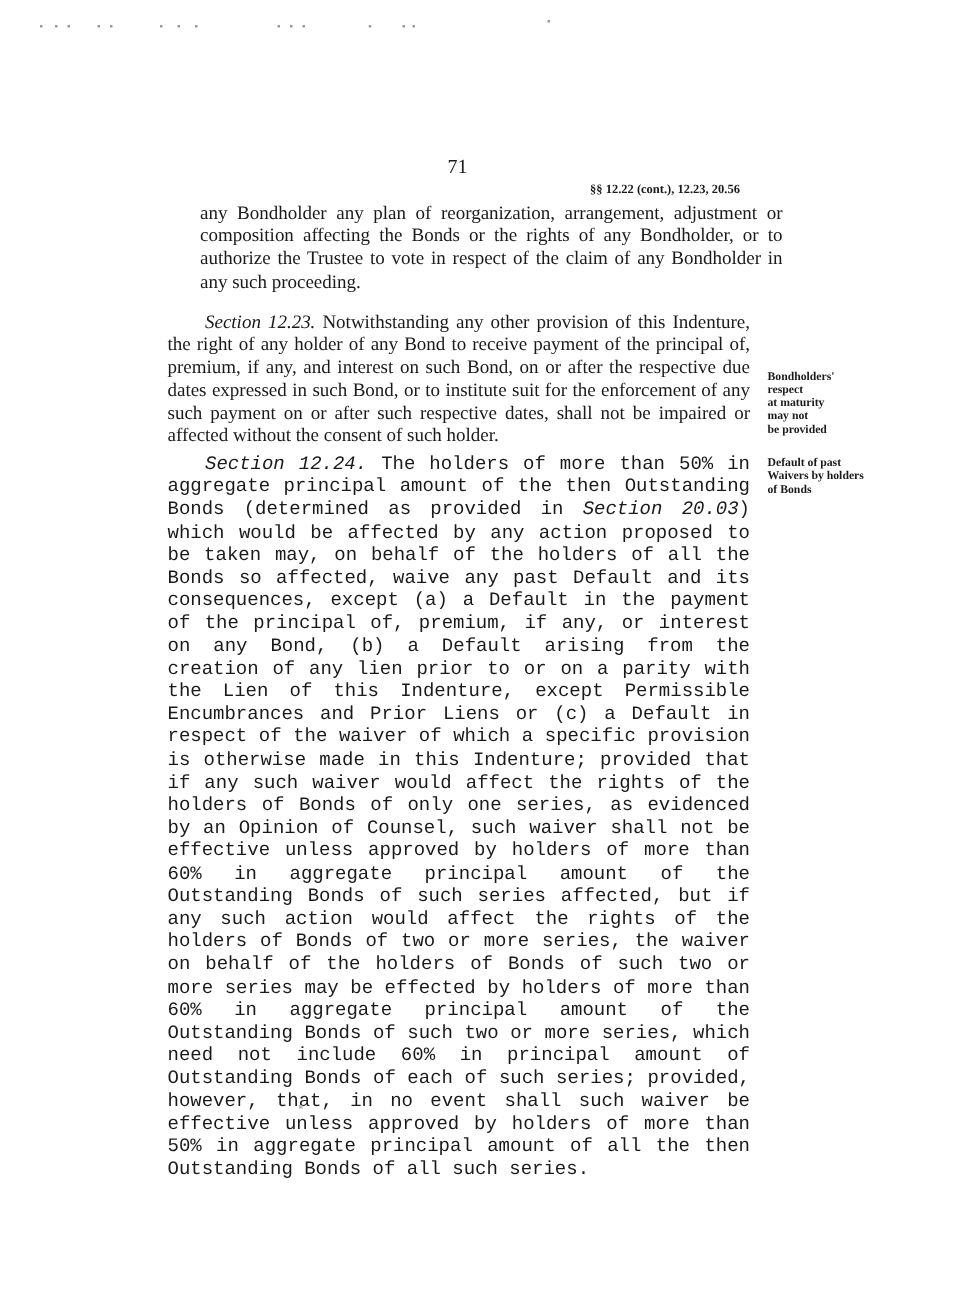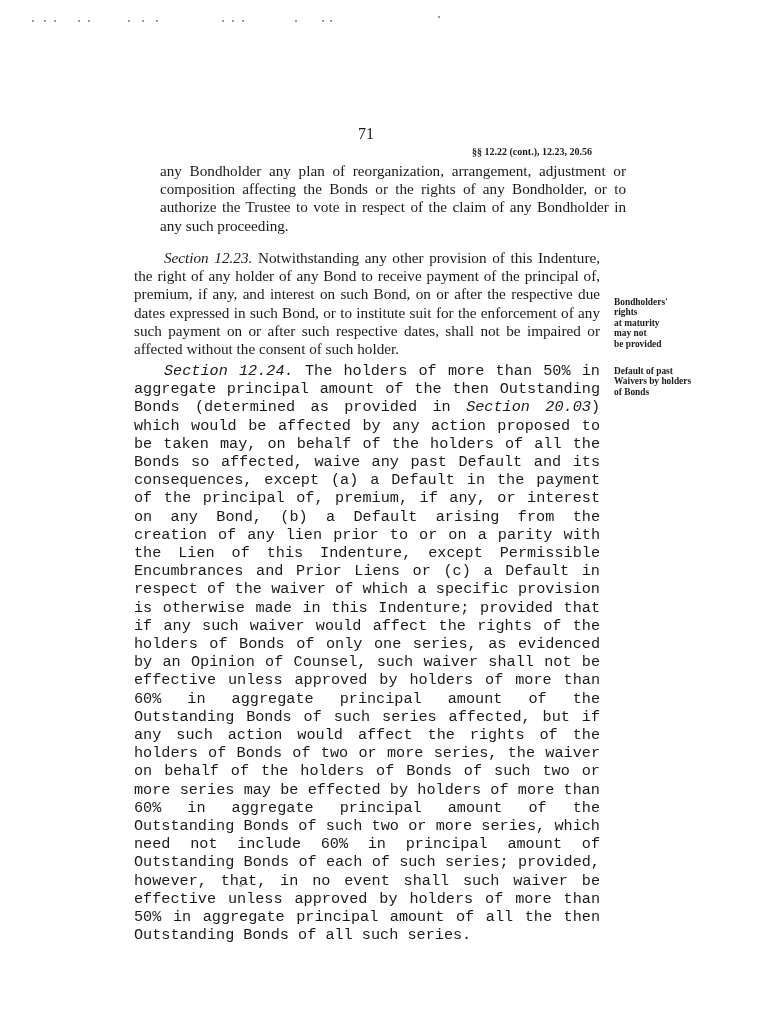--- a/index.html
+++ b/index.html
@@ -111,21 +111,21 @@
 <div class="body-text p2">
   <p class="indent"><span class="sec-ref">Section 12.23.</span> <span>Notwithstanding any other provision of this Indenture, the right of any holder of any Bond to receive payment of the principal of, premium, if any, and interest on such Bond, on or after the respective due dates expressed in such Bond, or to institute suit for the enforcement of any such payment on or after such respective dates, shall not be impaired or affected without the consent of such holder.</span></p>
 </div>
 
 <div class="body-text p3">
   <p class="indent"><span class="sec-ref">Section 12.24.</span> <span>The holders of more than 50% in aggregate principal amount of the then Outstanding Bonds (determined as provided in </span><span class="sec-ref">Section 20.03</span><span>) which would be affected by any action proposed to be taken may, on behalf of the holders of all the Bonds so affected, waive any past Default and its consequences, except (a) a Default in the payment of the principal of, premium, if any, or interest on any Bond, (b) a Default arising from the creation of any lien prior to or on a parity with the Lien of this Indenture, except Permissible Encumbrances and Prior Liens or (c) a Default in respect of the waiver of which a specific provision is otherwise made in this Indenture; provided that if any such waiver would affect the rights of the holders of Bonds of only one series, as evidenced by an Opinion of Counsel, such waiver shall not be effective unless approved by holders of more than 60% in aggregate principal amount of the Outstanding Bonds of such series affected, but if any such action would affect the rights of the holders of Bonds of two or more series, the waiver on behalf of the holders of Bonds of such two or more series may be effected by holders of more than 60% in aggregate principal amount of the Outstanding Bonds of such two or more series, which need not include 60% in principal amount of Outstanding Bonds of each of such series; provided, however, that, in no event shall such waiver be effective unless approved by holders of more than 50% in aggregate principal amount of all the then Outstanding Bonds of all such series.</span></p>
 </div>
 
 <div class="margin-note mn1">
   <div>Bondholders'</div>
-  <div>rights</div>
+  <div>respect</div>
   <div>at maturity</div>
   <div>may not</div>
   <div>be provided</div>
 </div>
 
 <div class="margin-note mn2">
   <div>Default of past</div>
   <div>Waivers by holders</div>
   <div>of Bonds</div>
 </div>

